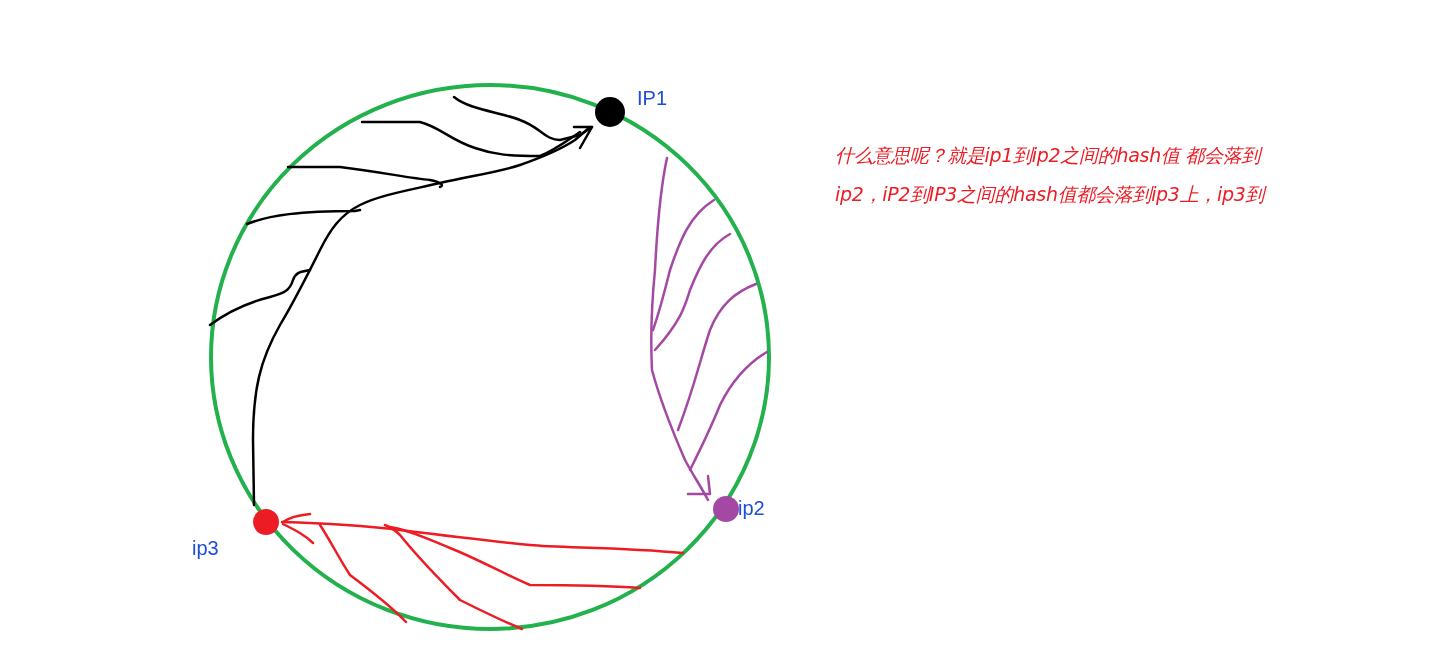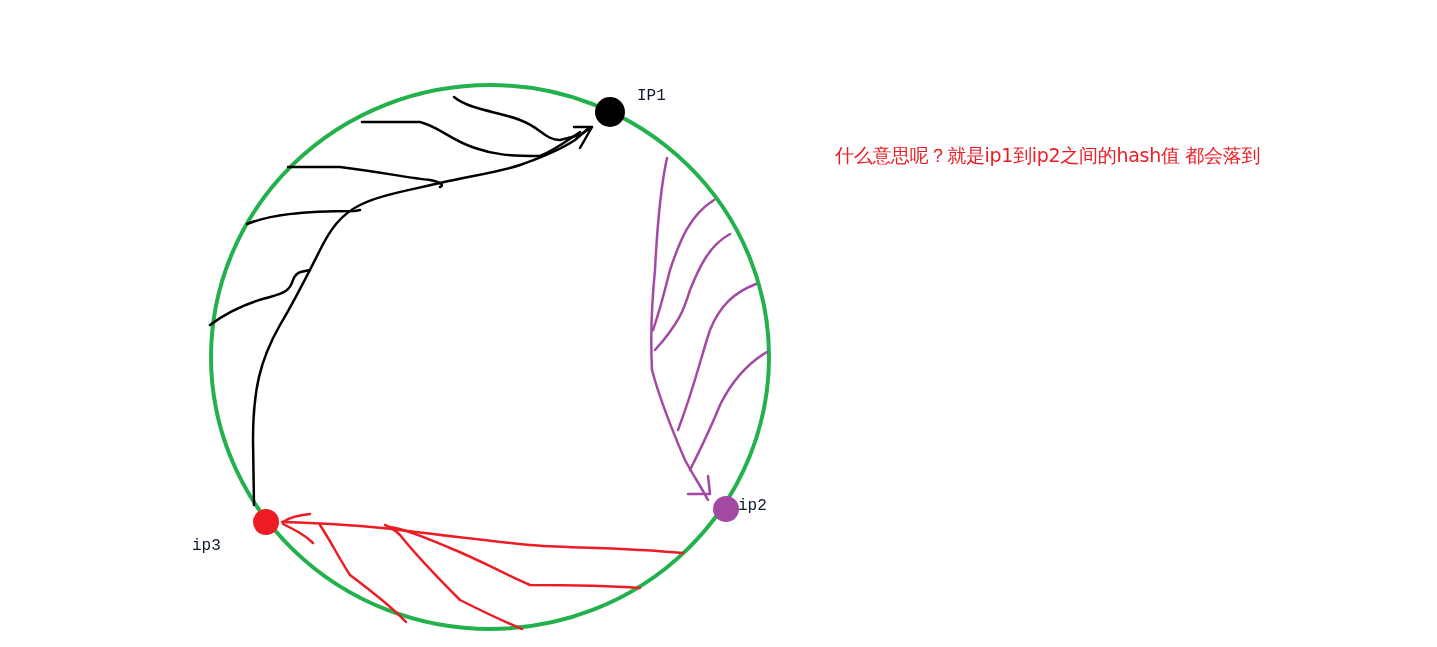--- a/index.html
+++ b/index.html
@@ -1,20 +1,20 @@
 <!DOCTYPE html>
 <html><head>
   <meta charset="utf-8">
   <style>
     html, body { margin: 0; padding: 0; background: #ffffff; }
     body { width: 1437px; height: 647px; position: relative; overflow: hidden; font-family: "DejaVu Sans", sans-serif; }
     svg.canvas { position: absolute; left: 0; top: 0; }
-    .node-label { position: absolute; font-family: Liberation Mono, monospace; font-size: 16px; color: #0f172a; line-height: 1; }
+    .node-label { position: absolute; font-family: Liberation Sans, sans-serif; font-size: 20px; color: #1d4ed8; line-height: 1; }
     .explain { position: absolute; left: 835px; top: 136px; width: 540px; color: #ed1c24; font-family: "DejaVu Sans", sans-serif; font-size: 19px; line-height: 38.5px; letter-spacing: -0.3px; }
-    .explain div { white-space: nowrap; }
+    .explain div { white-space: nowrap; font-style: italic; }
   </style>
 </head>
 <body>
 
 <svg class="canvas" width="1437" height="647" viewBox="0 0 1437 647">
 
   <ellipse cx="490" cy="357" rx="279" ry="272" fill="none" stroke="#22b14c" stroke-width="4"></ellipse>
 
   <g fill="none" stroke="#000" stroke-width="2.5" stroke-linejoin="round" stroke-linecap="round">
     <path d="M454,97 C470,110 500,112 520,120 C540,127 545,140 560,140 L580,135 L592,127"></path>
@@ -48,13 +48,14 @@
   <circle cx="726" cy="509" r="13" fill="#a349a4"></circle>
   <circle cx="266" cy="522" r="13" fill="#ed1c24"></circle>
 </svg>
 
 <div class="node-label" style="left:637px; top:88px;">IP1</div>
 <div class="node-label" style="left:738px; top:498px;">ip2</div>
 <div class="node-label" style="left:192px; top:538px;">ip3</div>
 
 <div class="explain">
   <div>什么意思呢？就是ip1到ip2之间的hash值 都会落到</div>
+  <div>ip2，iP2到IP3之间的hash值都会落到ip3上，ip3到</div>
 </div>
 
 </body></html>

